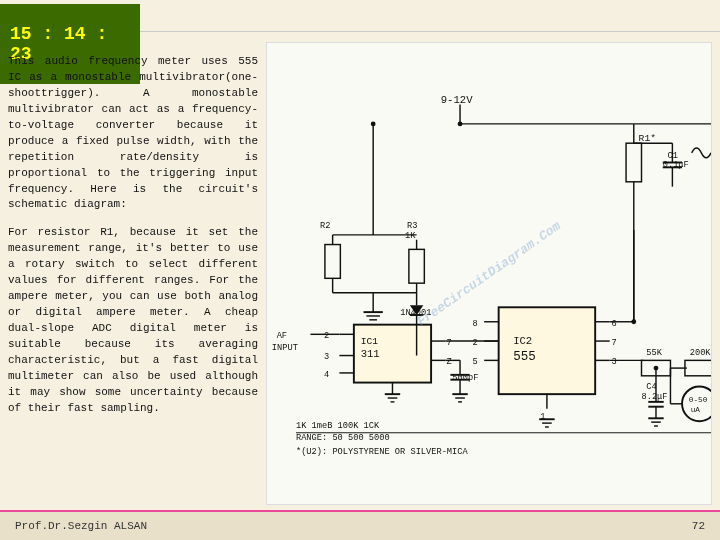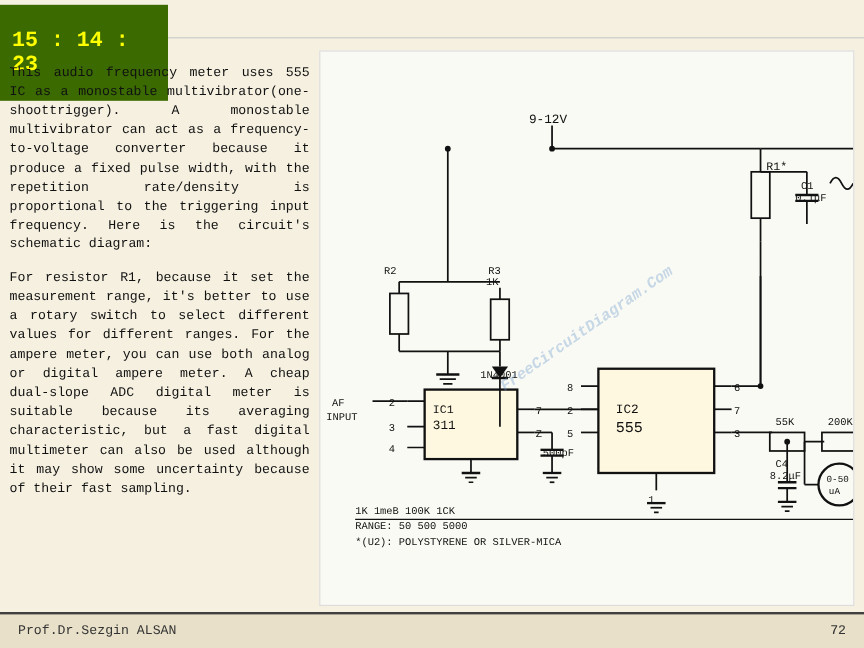--- a/index.html
+++ b/index.html
@@ -52,21 +52,21 @@
       border: 1px solid #ddd;
       overflow: hidden;
     }
     .footer-bar {
       position: absolute;
       bottom: 0;
       left: 0;
       right: 0;
       height: 30px;
       background: #e8e0c8;
-      border-top: 2px solid #404040;
+      border-top: 2px solid #ec4899;
       display: flex;
       align-items: center;
       justify-content: space-between;
       padding: 0 15px;
       font-size: 11px;
       color: #333;
     }
     .circuit-svg {
       width: 100%;
       height: 100%;

